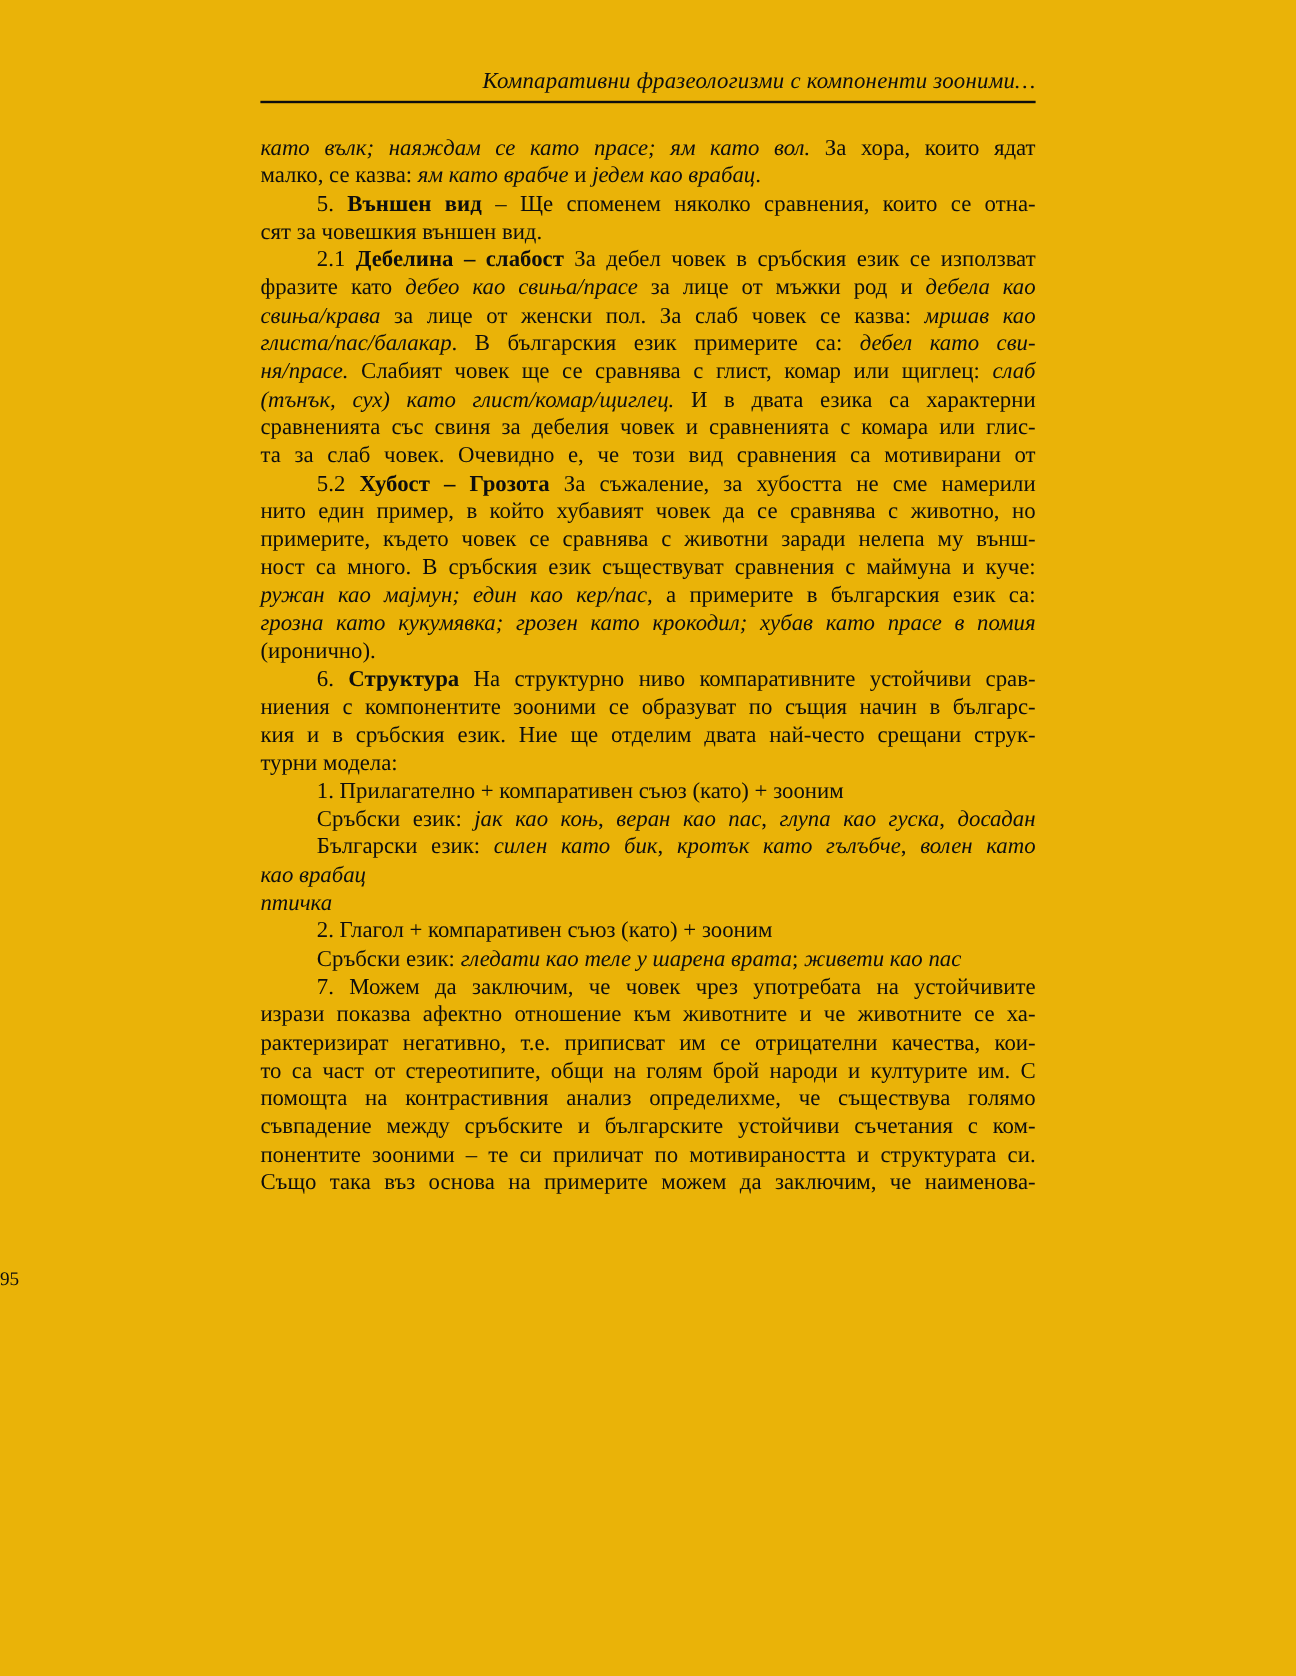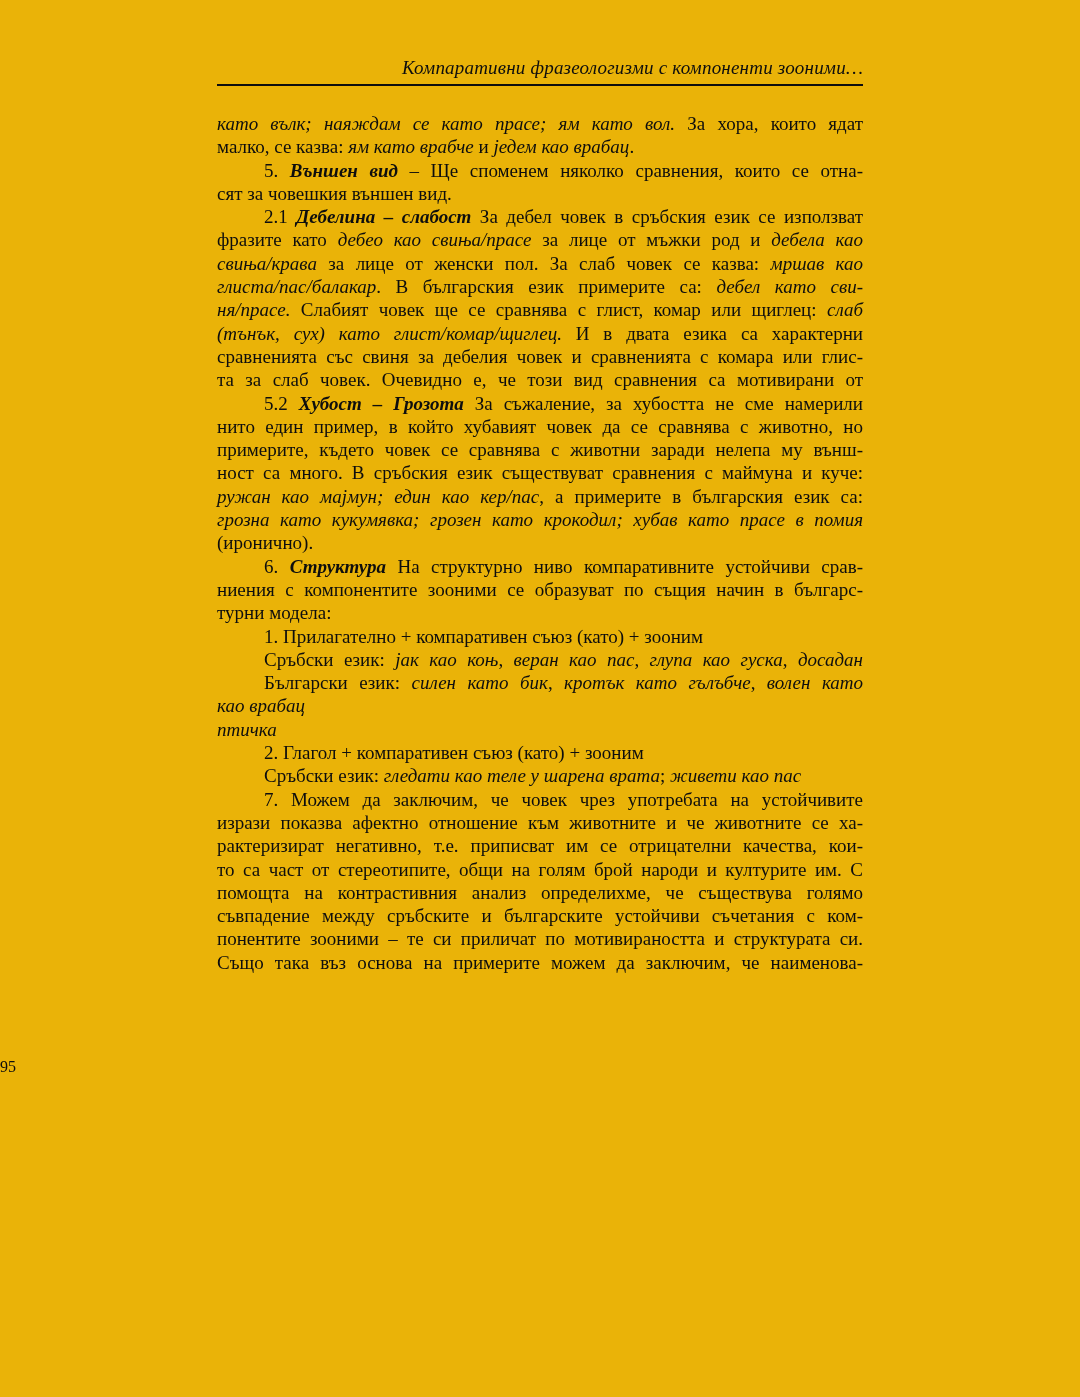--- a/index.html
+++ b/index.html
@@ -44,21 +44,21 @@
     text-align-last: justify;
   }
   .line.left {
     text-align: left;
     text-align-last: left;
   }
   .line.ind {
     text-indent: 47px;
   }
   .it { font-style: italic; }
-  .bd { font-weight: bold; font-style: italic; }
+  .bd { font-weight: bold; }
   .footer {
     position: absolute;
     left: 0;
     top: 1058px;
     width: 1080px;
     text-align: left;
     font-size: 16px;
   }
 </style>
 </head>
@@ -83,20 +83,21 @@
         <div class="line"><span>та за слаб човек. Очевидно е, че този вид сравнения са мотивирани от</span></div>
         <div class="line ind"><span>5.2 </span><span class="bd">Хубост – Грозота</span><span> За съжаление, за хубостта не сме намерили</span></div>
         <div class="line"><span>нито един пример, в който хубавият човек да се сравнява с животно, но</span></div>
         <div class="line"><span>примерите, където човек се сравнява с животни заради нелепа му външ-</span></div>
         <div class="line"><span>ност са много. В сръбския език съществуват сравнения с маймуна и куче:</span></div>
         <div class="line"><span class="it">ружан као мајмун; един као кер/пас</span><span>, а примерите в българския език са:</span></div>
         <div class="line"><span class="it">грозна като кукумявка; грозен като крокодил; хубав като прасе в помия</span></div>
         <div class="line left"><span>(иронично).</span></div>
         <div class="line ind"><span>6. </span><span class="bd">Структура</span><span> На структурно ниво компаративните устойчиви срав-</span></div>
         <div class="line"><span>ниения с компонентите зооними се образуват по същия начин в българс-</span></div>
+        <div class="line"><span>кия и в сръбския език. Ние ще отделим двата най-често срещани струк-</span></div>
         <div class="line left"><span>турни модела:</span></div>
         <div class="line left ind"><span>1. Прилагателно + компаративен съюз (като) + зооним</span></div>
         <div class="line ind"><span>Сръбски език: </span><span class="it">јак као коњ</span><span>, </span><span class="it">веран као пас</span><span>, </span><span class="it">глупа као гуска</span><span>, </span><span class="it">досадан</span></div>
         <div class="line ind"><span>Български език: </span><span class="it">силен като бик</span><span>, </span><span class="it">кротък като гълъбче</span><span>, </span><span class="it">волен като</span></div>
         <div class="line left"><span class="it">као врабац</span></div>
         <div class="line left"><span class="it">птичка</span></div>
         <div class="line left ind"><span>2. Глагол + компаративен съюз (като) + зооним</span></div>
         <div class="line left ind"><span>Сръбски език: </span><span class="it">гледати као теле у шарена врата</span><span>; </span><span class="it">живети као пас</span></div>
         <div class="line ind"><span>7. Можем да заключим, че човек чрез употребата на устойчивите</span></div>
         <div class="line"><span>изрази показва афектно отношение към животните и че животните се ха-</span></div>

